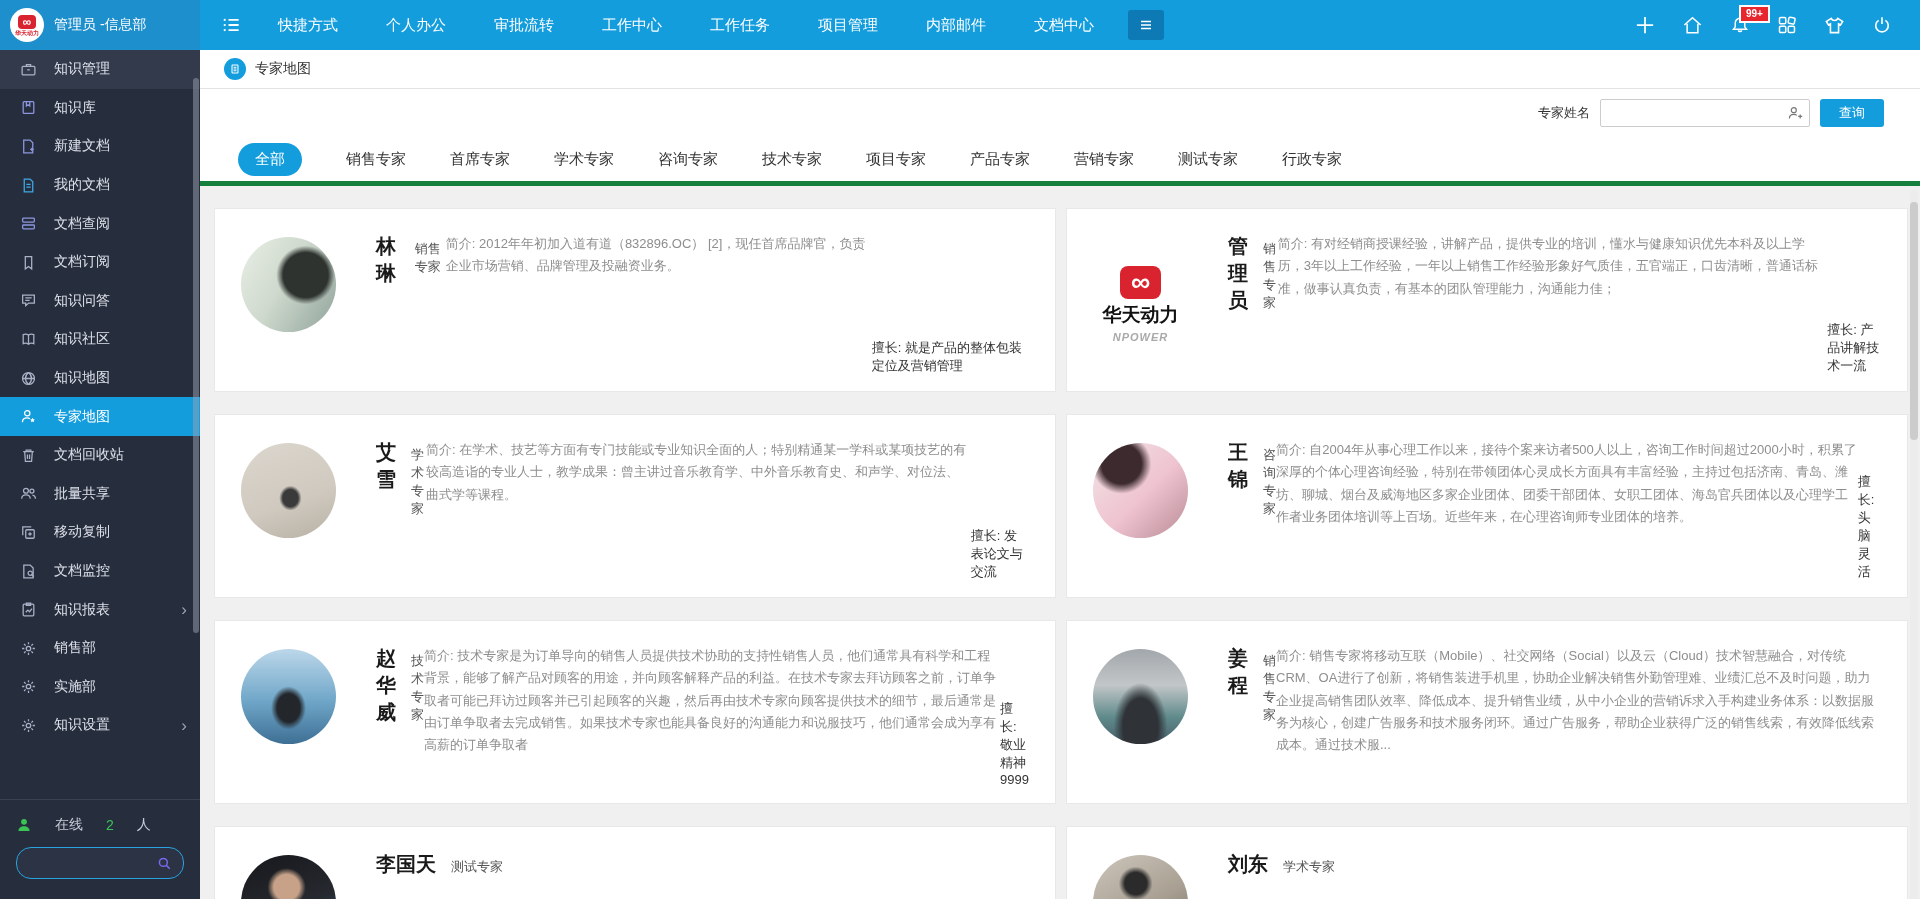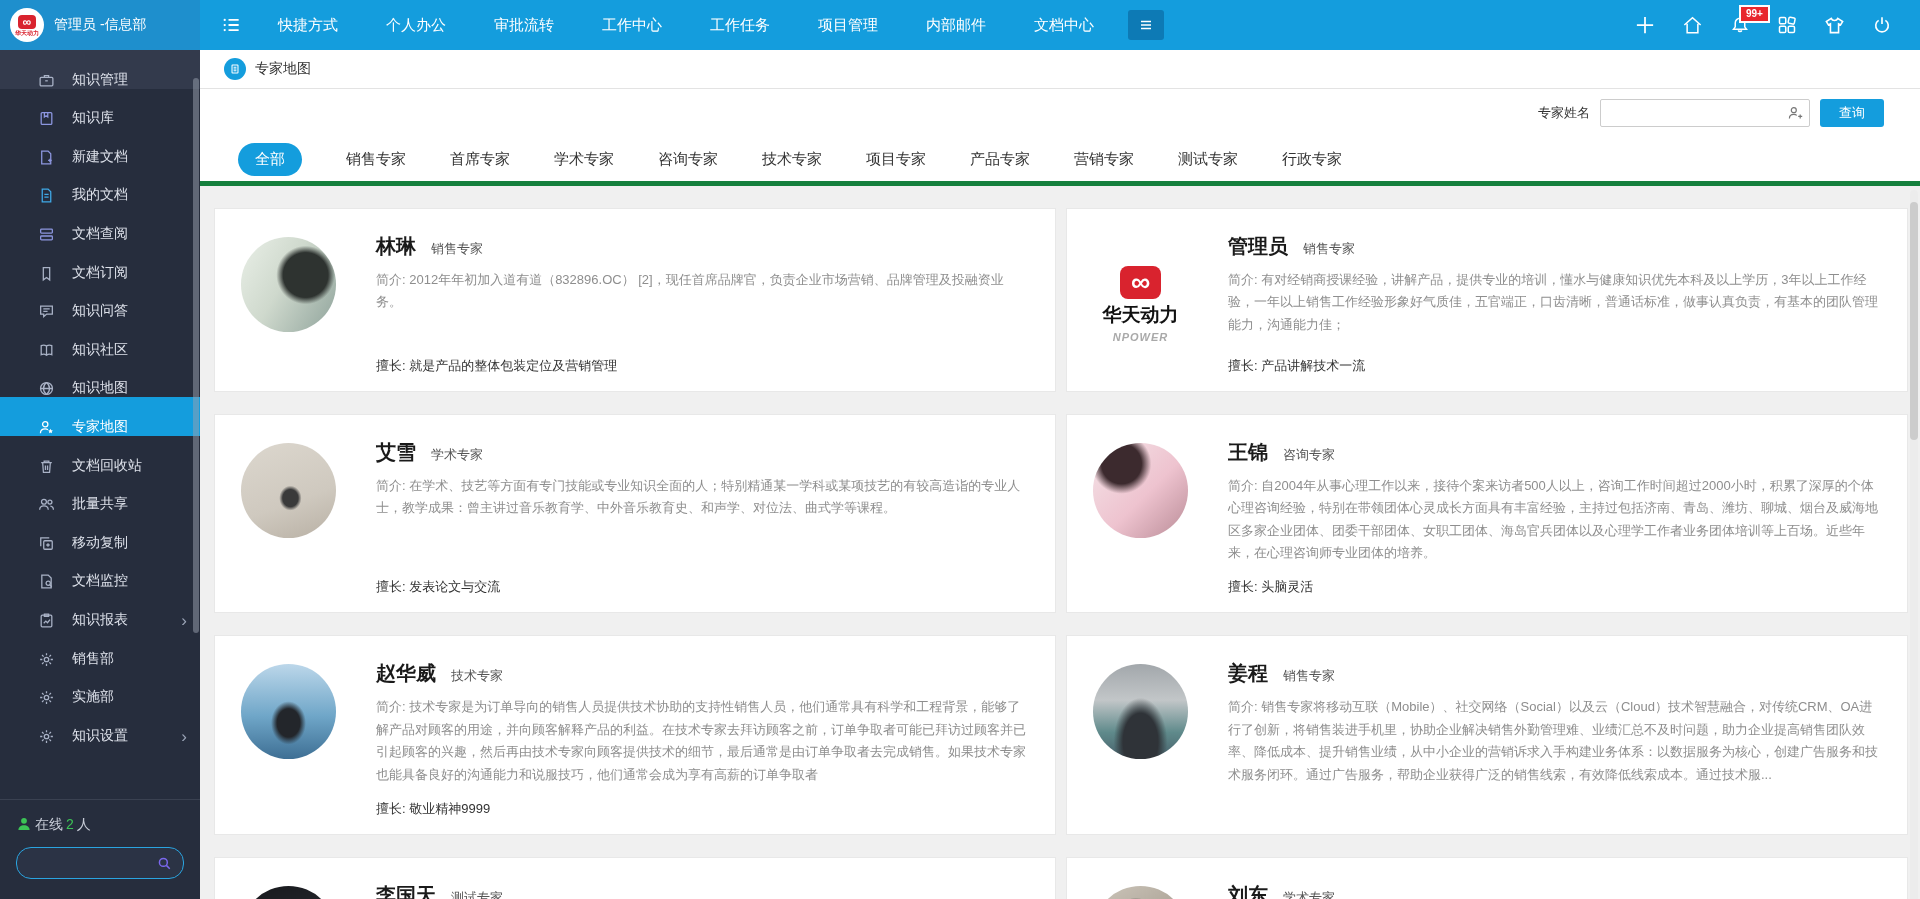--- a/index.html
+++ b/index.html
@@ -25,34 +25,34 @@
             align-items:center;justify-content:center;margin-left:10px;cursor:pointer}
   .top-icons{margin-left:auto;display:flex;align-items:center;gap:27px;padding-right:28px;color:#fff}
   .ticon{position:relative;cursor:pointer}
   .badge{position:absolute;top:-10px;left:9px;background:#e8262d;color:#fff;font-size:10px;
          font-weight:bold;border-radius:0;padding:1px 5px;border:2px solid #fdfdfd;line-height:1.2}
 
   
   .sidebar{position:absolute;top:50px;left:0;width:200px;height:849px;background:#262d3d;
            display:flex;flex-direction:column;z-index:20}
   .menu{flex:1;overflow:hidden;position:relative}
-  .si{height:38.6px;display:flex;align-items:flex-end;padding-left:38px;gap:17px;
+  .si{height:38.6px;display:flex;align-items:center;padding-left:20px;gap:17px;
       color:#dde1ea;font-size:14px;position:relative;cursor:pointer;box-sizing:border-box}
   .si.header{background:#333a4c}
   .si.selected{background:#149ddd;color:#fff}
   .si svg{width:17px;height:17px;color:#a9b2c6;flex:none}
   .si.selected svg{color:#fff}
   .ic-blue svg{color:#3fa9e8}
   .ic-purple svg{color:#8d97e0}
   .chev{position:absolute;right:13px;color:#9aa3b6;font-size:17px;line-height:1}
   .chev::before{content:"›"}
   .side-scrollbar{position:absolute;right:1px;top:28px;width:6px;height:555px;
                   background:#9aa2b0;border-radius:3px;opacity:.5;cursor:pointer}
   .sidebar-bottom{border-top:1px solid #3a4151;padding:16px 16px 20px}
-  .online-row{display:flex;align-items:flex-start;gap:3px;color:#c6cbd6;font-size:14px;margin-bottom:13px}
+  .online-row{display:flex;align-items:center;gap:23px;color:#c6cbd6;font-size:14px;margin-bottom:13px}
   .online-count{color:#3cc356}
   .side-search{position:relative;height:30px;border:1px solid #2aa4e0;border-radius:15px;
                background:#2b3345;display:flex;align-items:center}
   .side-search input{background:transparent;border:none;outline:none;color:#e8eaf0;
                      font-size:13px;padding:0 34px 0 14px;width:100%}
   .side-search svg{position:absolute;right:11px;width:15px;height:15px;color:#7b68ee}
 
   
   .main{position:absolute;top:50px;left:200px;width:1720px;height:849px;overflow:hidden}
   .breadcrumb{height:38px;background:#fff;border-bottom:1px solid #e3e3e3;display:flex;
@@ -93,21 +93,21 @@
        linear-gradient(160deg,#17181c 0%,#26292f 55%,#3a70a8 100%)}
   .av8{background:radial-gradient(circle at 45% 30%,#2b2b2b 0 13%,transparent 20%),
        linear-gradient(150deg,#cdc6bb 0%,#a89f92 55%,#6f685f 100%)}
   .logo-avatar{width:95px;min-width:95px;display:flex;flex-direction:column;align-items:center;
                justify-content:center;gap:3px;margin-top:4px}
   .logo-avatar .mark{background:#d9232e;color:#fff;border-radius:8px;font-size:27px;font-weight:bold;
                      line-height:1;padding:3px 11px}
   .logo-avatar .ttl{font-size:19px;font-weight:bold;color:#111;white-space:nowrap}
   .logo-avatar .sub{font-size:11px;color:#a9a9a9;font-weight:bold;font-style:italic;letter-spacing:1px}
 
-  .card-body{display:flex;flex-direction:column;flex:1;min-width:0;padding-top:4px}
+  .card-body{display:flex;flex-direction:row;flex:1;min-width:0;padding-top:4px}
   .nm-row{display:flex;align-items:baseline;gap:15px;margin-bottom:9px}
   .nm{font-size:20px;font-weight:bold;color:#1a1a1a}
   .cat{font-size:13px;color:#555}
   .intro{font-size:13px;color:#8e8e8e;line-height:1.72;margin:0}
   .skill{font-size:13px;color:#333;margin-top:auto;padding-top:14px}
 
   .main-scrollbar{position:absolute;right:2px;top:140px;width:8px;height:755px;background:#ececec;border-radius:4px}
   .main-scroll-thumb{position:absolute;top:12px;left:0;width:8px;height:238px;background:#cccccc;border-radius:4px;cursor:pointer}
 </style>
 </head>

